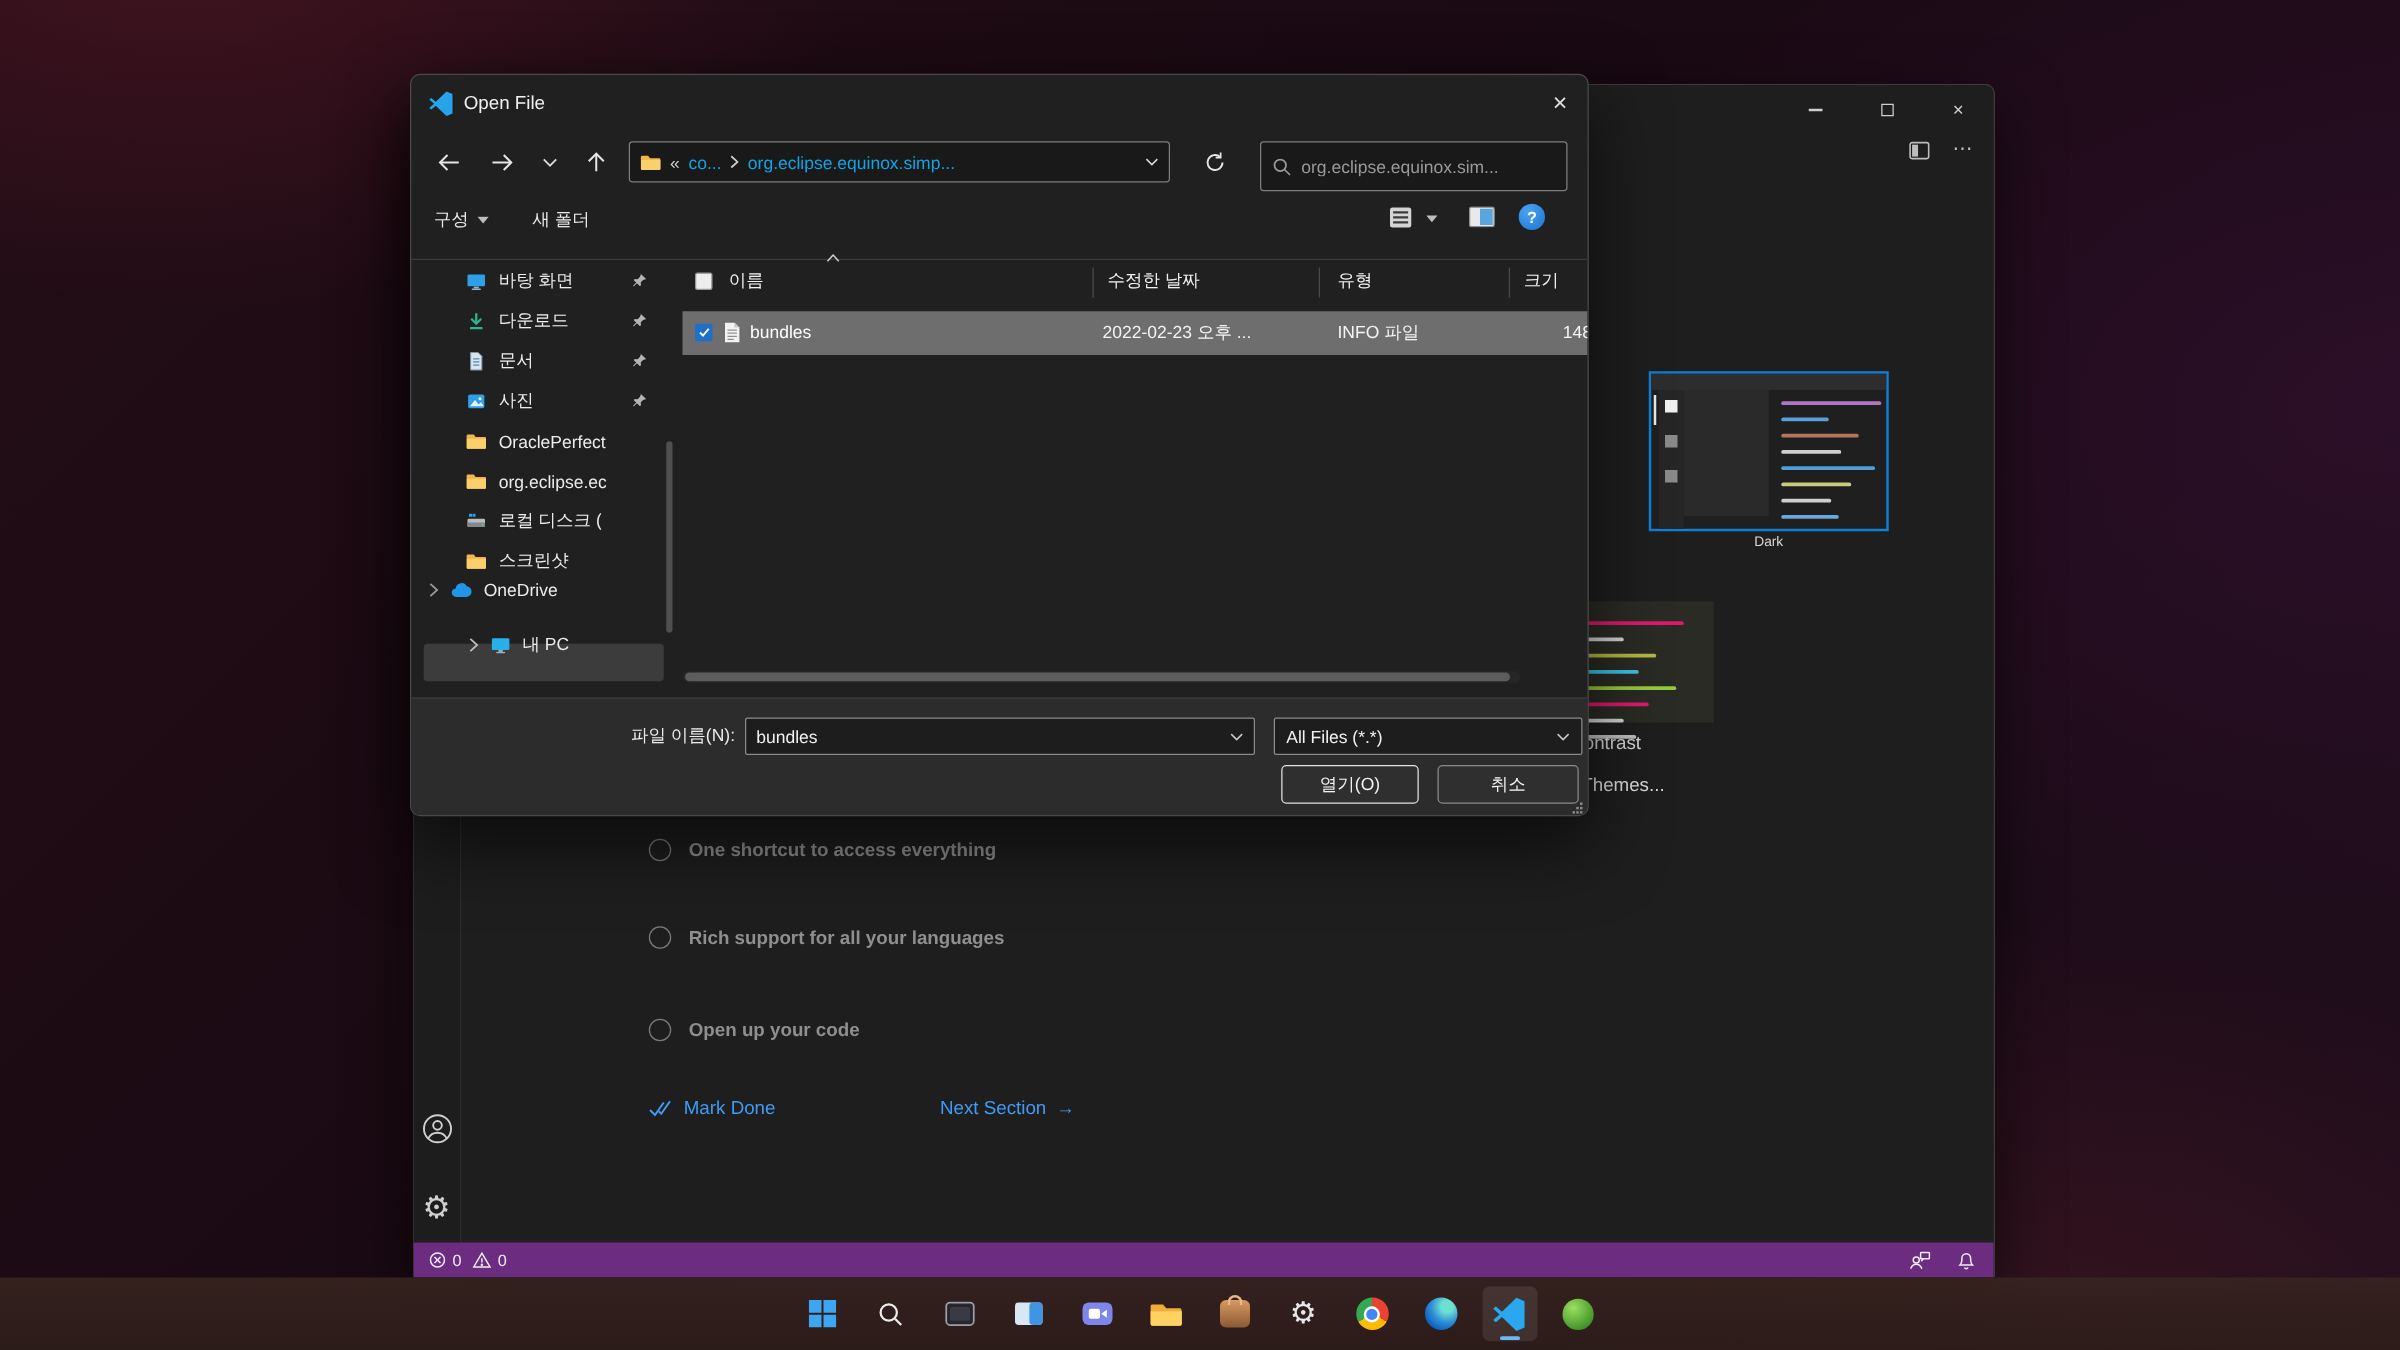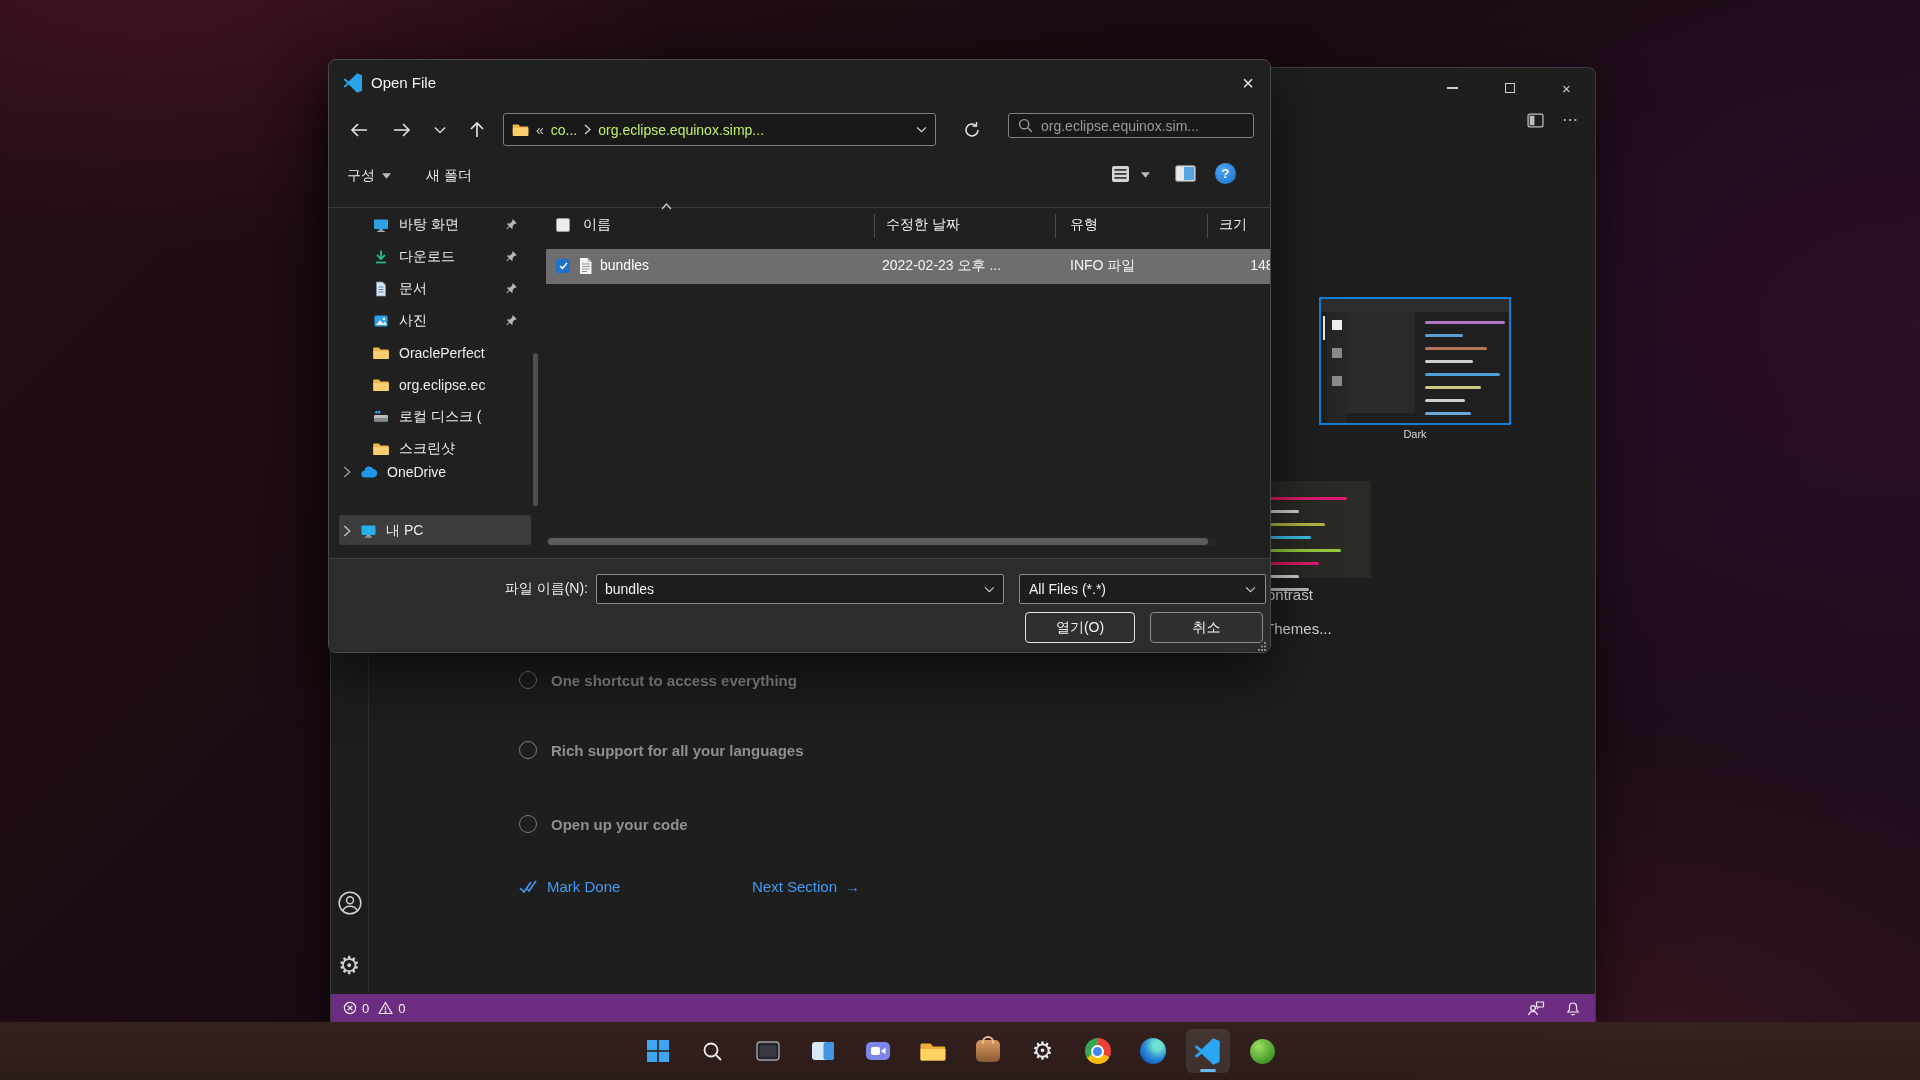--- a/index.html
+++ b/index.html
@@ -38,22 +38,22 @@
   
   #dialog { left:328px; top:59px; width:943px; height:594px; z-index:10;
     background:#202020; border:1px solid #4a4a4a; border-radius:8px;
     box-shadow:0 22px 60px rgba(0,0,0,.65); overflow:hidden; color:#e8e8e8; }
   .dlg-title { left:0; top:0; right:0; height:46px; }
   .dlg-title .ttl { position:absolute; left:42px; top:0; line-height:46px; font-size:15px; color:#f0f0f0; }
   .dlg-close { left:899px; top:6px; width:40px; height:34px; display:flex; align-items:center; justify-content:center; font-size:20px; color:#e0e0e0; }
   .navbtn { width:30px; height:30px; display:flex; align-items:center; justify-content:center; }
   .box-field { background:#191919; border:1px solid #7e7e7e; border-radius:3px; display:flex; align-items:center; }
   .addr { left:174px; top:53px; width:433px; height:33px; padding:0 8px; gap:7px; font-size:14px; }
-  .addr .crumb { color:#bef264; white-space:nowrap; }
-  .srch { left:679px; top:53px; width:246px; height:25px; padding:0 9px; gap:8px; }
+  .addr .crumb { color:#0ea5e9; white-space:nowrap; }
+  .srch { left:679px; top:53px; width:246px; height:40px; padding:0 9px; gap:8px; }
   .srch .ph { color:#9a9a9a; font-size:14px; white-space:nowrap; overflow:hidden; }
   .tb-txtbtn { height:30px; display:flex; align-items:center; gap:7px; font-size:14px; color:#eaeaea; }
   .dlg-sep { left:0; right:0; top:147px; height:1px; background:#3a3a3a; }
   .side-item { left:0; width:212px; height:31px; display:flex; align-items:center; }
   .side-item .lbl { font-size:14px; color:#ececec; white-space:nowrap; overflow:hidden; max-width:112px; }
   .pin { position:absolute; left:176px; }
   .hdr-lbl { font-size:14px; color:#f0f0f0;text-align:right; }
   .vline { width:1px; height:24px; background:#4a4a4a; position:absolute; top:5px; }
   .cell { position:absolute; font-size:14px; white-space:nowrap; }
   .dlg-footer { left:0; right:0; top:498px; height:96px; background:#2c2c2c; border-top:1px solid #3d3d3d; }
@@ -425,21 +425,21 @@
         </svg>
       </span>
     <span style="margin-left:9px;">
         <svg width="18" height="13" viewBox="0 0 18 13">
           <path d="M5 12.5a3.4 3.4 0 0 1-.4-6.8A4.6 4.6 0 0 1 13.3 4a3.9 3.9 0 0 1-.6 8.5z" fill="#2196e8"></path>
         </svg>
       </span>
     <span class="lbl" style="margin-left:9px;">OneDrive</span>
   </div>
   <div class="abs" style="left:10px; top:455px; width:192px; height:30px; background:#3c3c3c; border-radius:3px;"></div>
-  <div class="abs side-item" style="top:448px; height:45px;">
+  <div class="abs side-item" style="top:433px; height:45px;margin-left:32px;">
     <span style="margin-left:14px;">
         <svg width="8" height="12" viewBox="0 0 7 11" fill="none" stroke="#bdbdbd" stroke-width="1.3">
           <polyline points="1,1 6,5.5 1,10"></polyline>
         </svg>
       </span>
     <span style="margin-left:9px;">
         <svg width="17" height="16" viewBox="0 0 16 16">
           <rect x="1" y="2.6" width="14" height="9.4" rx="1" fill="#28aee8"></rect>
           <rect x="6.3" y="12" width="3.4" height="1.5" fill="#9bb4c4"></rect>
           <rect x="4.5" y="13.5" width="7" height="1.1" fill="#9bb4c4"></rect>

